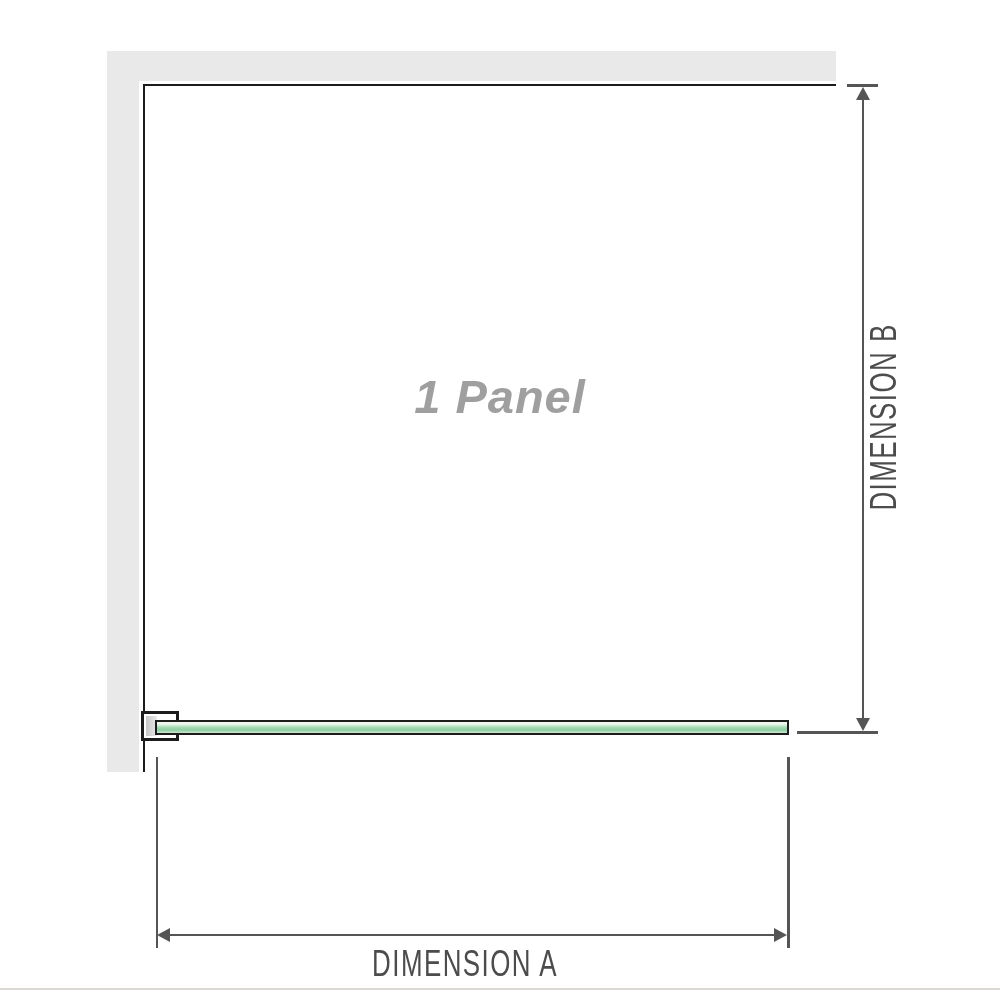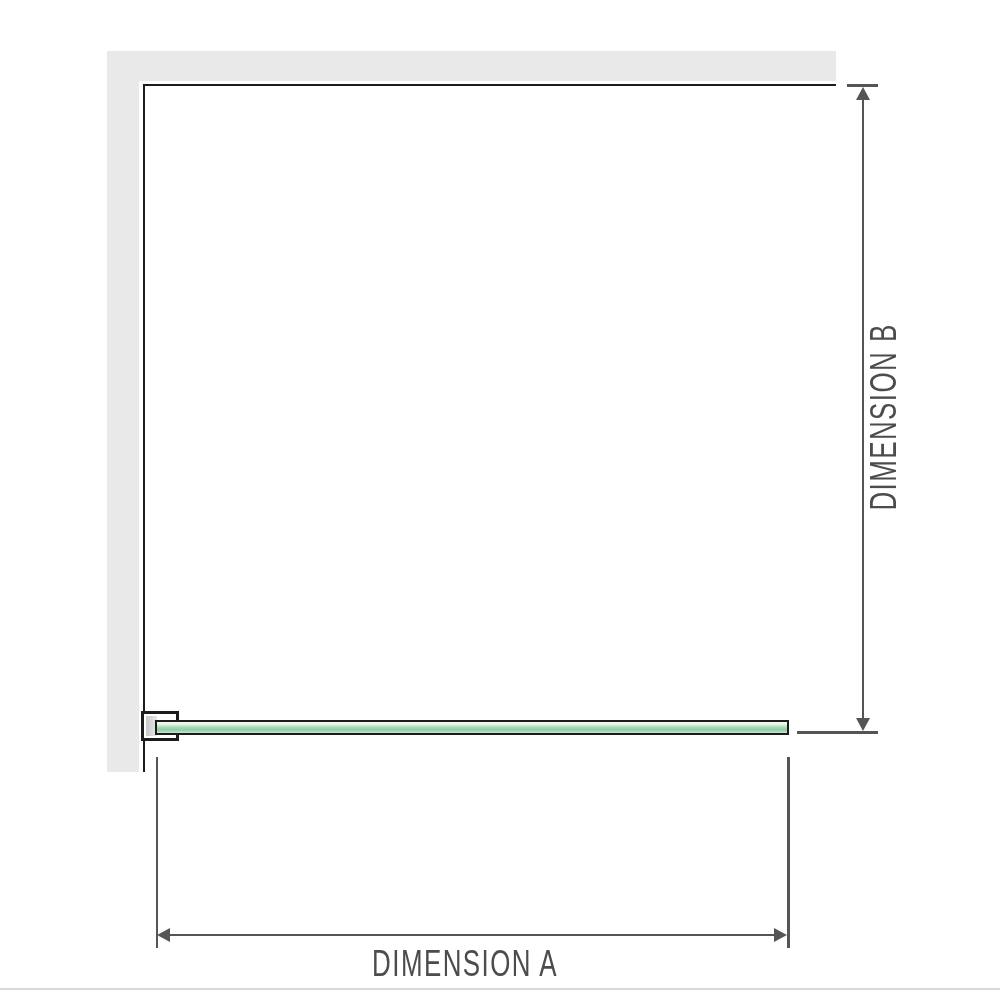--- a/index.html
+++ b/index.html
@@ -98,20 +98,21 @@
 </head>
 <body>
 
 <div class="abs" style="left:0;top:0;width:1000px;height:1000px;">
 
   <div class="abs wall-top"></div>
   <div class="abs wall-left"></div>
 
   <div class="abs panel-outline"></div>
 
+  <div class="abs panel-label">1 Panel</div>
 
   <div class="abs bracket">
     <div class="bracket-pad"></div>
   </div>
 
   <div class="abs glass"></div>
 
   <div class="abs dim-line dimb-tick-top"></div>
   <div class="abs dim-line dimb-tick-bottom"></div>
   <div class="abs dim-line dimb-shaft"></div>

